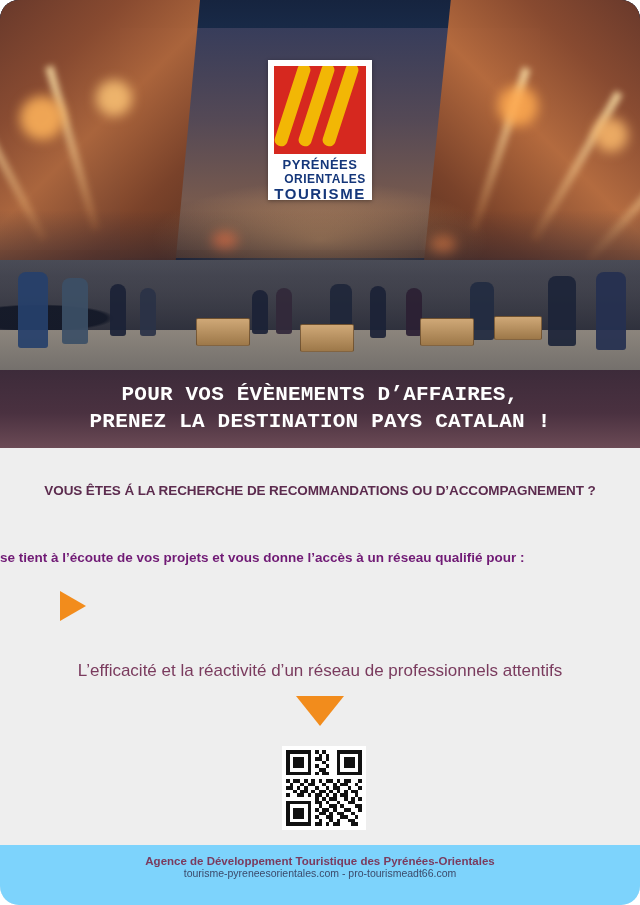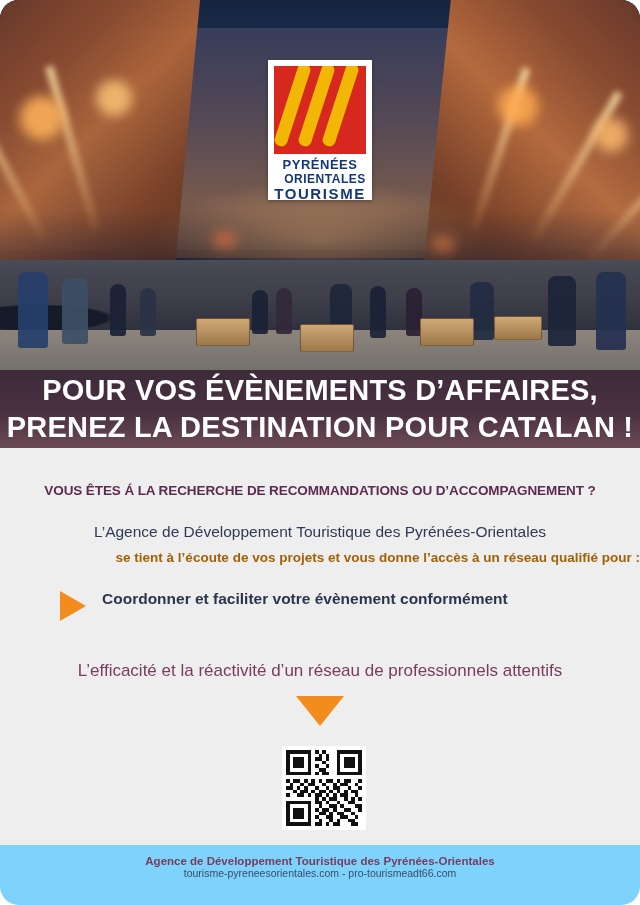--- a/index.html
+++ b/index.html
@@ -149,24 +149,25 @@
     height: 78px;
     background: linear-gradient(180deg, #3d2b3a 0%, #4a3140 55%, #6b4a55 100%);
     display: flex;
     flex-direction: column;
     align-items: center;
     justify-content: center;
   }
   .headline-band .hl {
     color: #ffffff;
     font-weight: bold;
-    font-size: 29px;
+    font-size: 21px;
     letter-spacing: 0.2px;
     line-height: 1.28;
     text-align: left;
+    font-family: Liberation Mono, monospace;
   }
 
   
   .body {
     position: relative;
     width: 508px;
     height: 457px;
     background: #eeeeee;
   }
   .q-line {
@@ -181,22 +182,22 @@
   .p1 {
     position: absolute;
     left: 0; top: 75px; width: 640px;
     text-align: center;
     color: #2f3a52;
     font-size: 15.5px;
   }
   .p2 {
     position: absolute;
     left: 0; top: 102px; width: 640px;
-    text-align: right;
-    color: #a16207;
+    text-align: left;
+    color: #701a75;
     font-size: 13.5px;
     font-weight: bold;
   }
   .bullet-row {
     position: absolute;
     left: 60px; top: 140px;
     width: 530px;
     display: flex;
     align-items: flex-start;
   }
@@ -330,32 +331,30 @@
       <div class="logo-text">
         <div class="l1">PYRÉNÉES</div>
         <div class="l2">ORIENTALES</div>
         <div class="l3">TOURISME</div>
       </div>
     </div>
   </div>
 
   <div class="headline-band">
     <div class="hl">POUR VOS ÉVÈNEMENTS D’AFFAIRES,</div>
-    <div class="hl">PRENEZ LA DESTINATION POUR CATALAN !</div>
+    <div class="hl">PRENEZ LA DESTINATION PAYS CATALAN !</div>
   </div>
 
   <div class="body">
     <div class="q-line">VOUS ÊTES Á LA RECHERCHE DE RECOMMANDATIONS OU D’ACCOMPAGNEMENT ?</div>
-    <div class="p1">L’Agence de Développement Touristique des Pyrénées-Orientales</div>
     <div class="p2">se tient à l’écoute de vos projets et vous donne l’accès à un réseau qualifié pour :</div>
 
     <div class="bullet-row">
       <div class="tri-right"></div>
       <div class="bullet-text">
-        <div>Coordonner et faciliter votre évènement conformément</div>
       </div>
     </div>
 
     <div class="tagline">L’efficacité et la réactivité d’un réseau de professionnels attentifs</div>
     <div class="tri-down"></div>
 
     <div class="qr">
       <svg width="76" height="76" viewBox="0 0 21 21" shape-rendering="crispEdges">
         <rect width="21" height="21" fill="#ffffff"></rect>
         <g fill="#111111">

